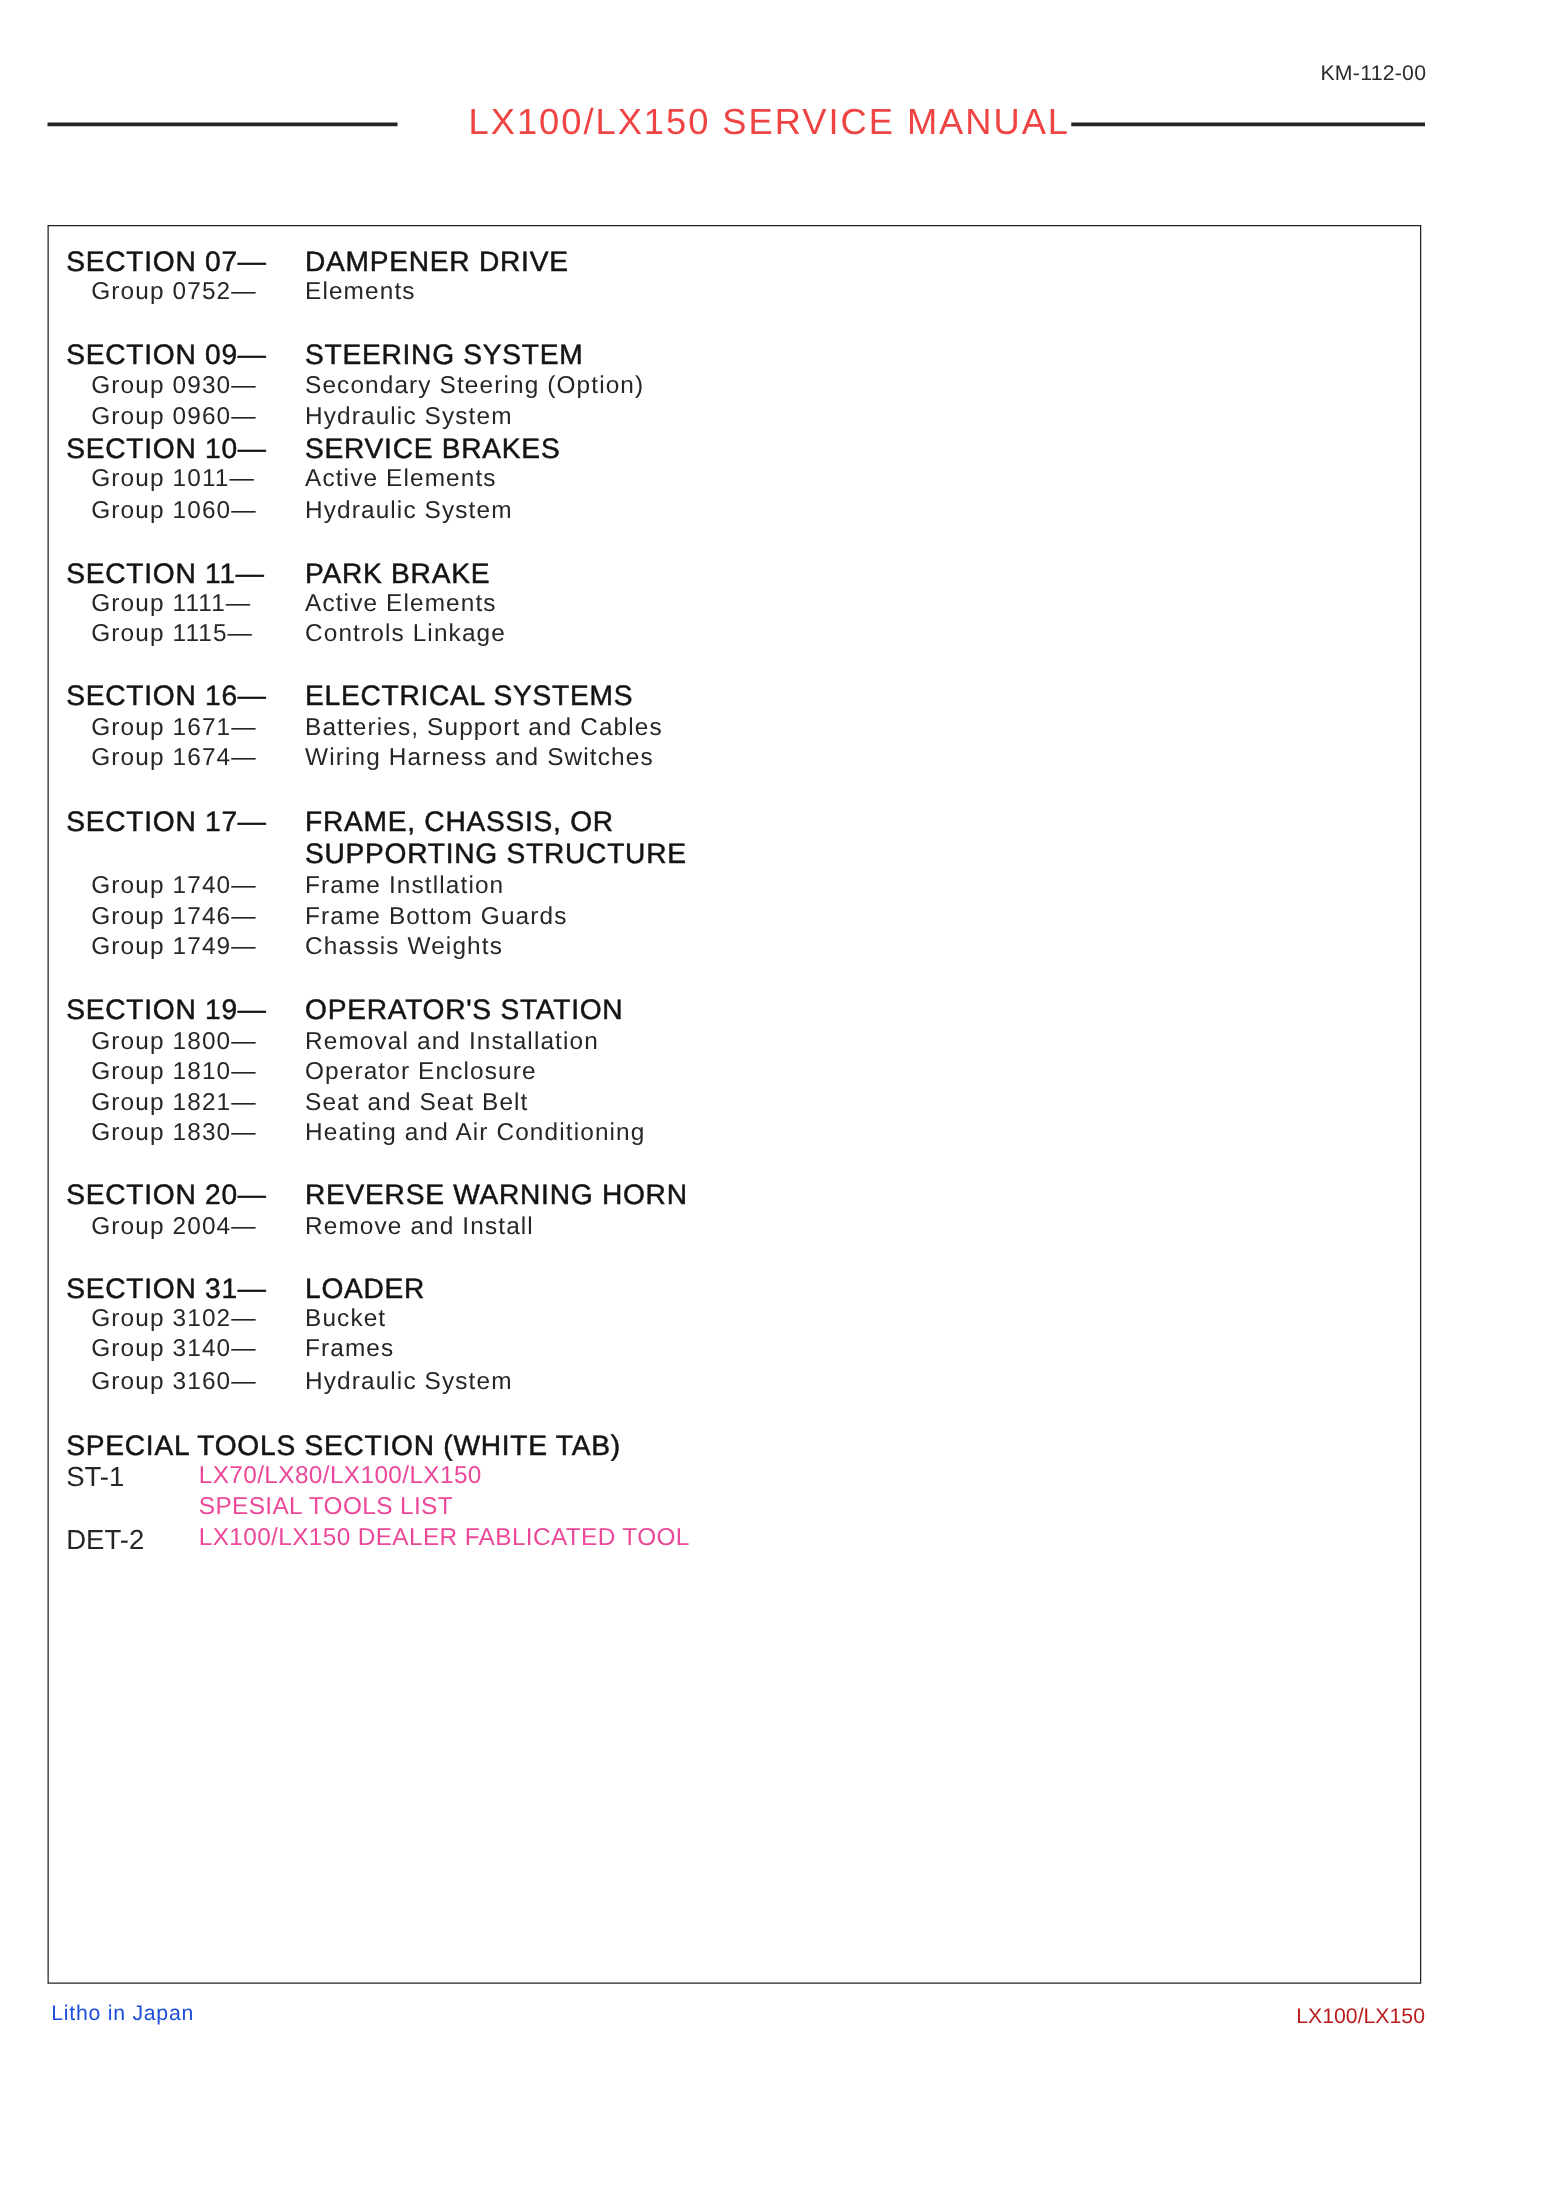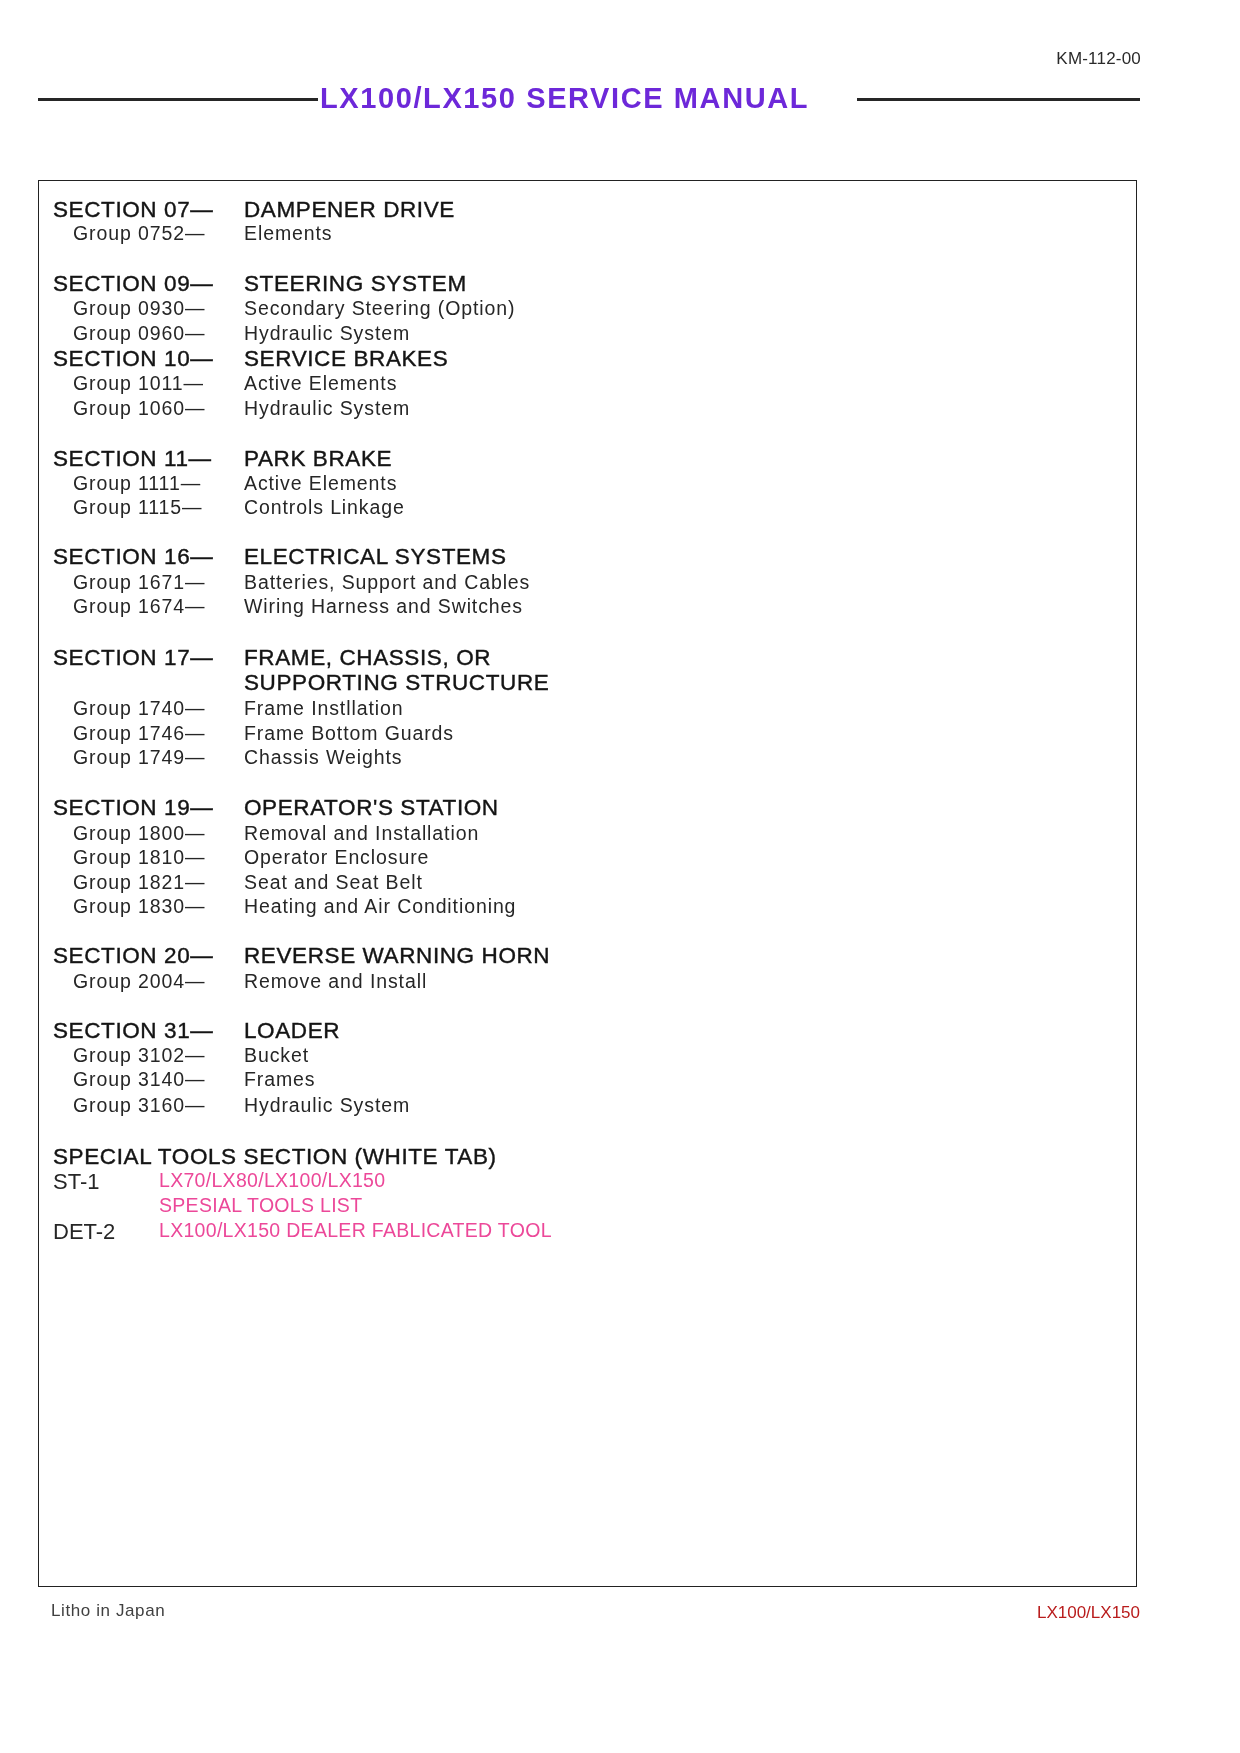--- a/index.html
+++ b/index.html
@@ -31,25 +31,25 @@
     height: 3px;
     background: #262626;
   }
   .rule.left { left: 38px; width: 280px; }
   .rule.right { left: 857px; width: 283px; }
   .title {
     position: absolute;
     top: 82px;
     left: 320px;
     width: 536px;
-    text-align: left;
+    text-align: right;
     font-size: 29px;
-    font-weight: bold;
+    font-weight: normal;
     letter-spacing: 1.6px;
-    color: #6d28d9;
+    color: #ef4444;
     white-space: nowrap;
   }
   .toc-box {
     position: absolute;
     left: 38px;
     top: 180px;
     width: 1099px;
     height: 1407px;
     border: 1.5px solid #222;
     box-sizing: border-box;
@@ -74,24 +74,24 @@
   .sec .code-col { left: 53px; }
   .sec .desc-col { left: 220px; }
   .grp .code-col { left: 73px; }
   .grp .desc-col { left: 220px; }
   .sec .desc-col, .sec .code-col { font-weight: normal; -webkit-text-stroke: 0.4px #141414; }
   .tool-code { position: absolute; left: 53px; font-size: 22px; color: #262626; }
   .tool-desc { position: absolute; left: 159px; font-size: 19.5px; color: #ec4899; letter-spacing: 0.3px; text-align: right; }
   .footer-left {
     position: absolute;
     top: 1601px;
-    left: 51px;
+    left: 41px;
     font-size: 17px;
     letter-spacing: 0.6px;
-    color: #404040;
+    color: #1d4ed8;
   }
   .footer-right {
     position: absolute;
     top: 1603px;
     left: 1020px;
     width: 120px;
     text-align: right;
     font-size: 17px;
     color: #b91c1c;
   }

